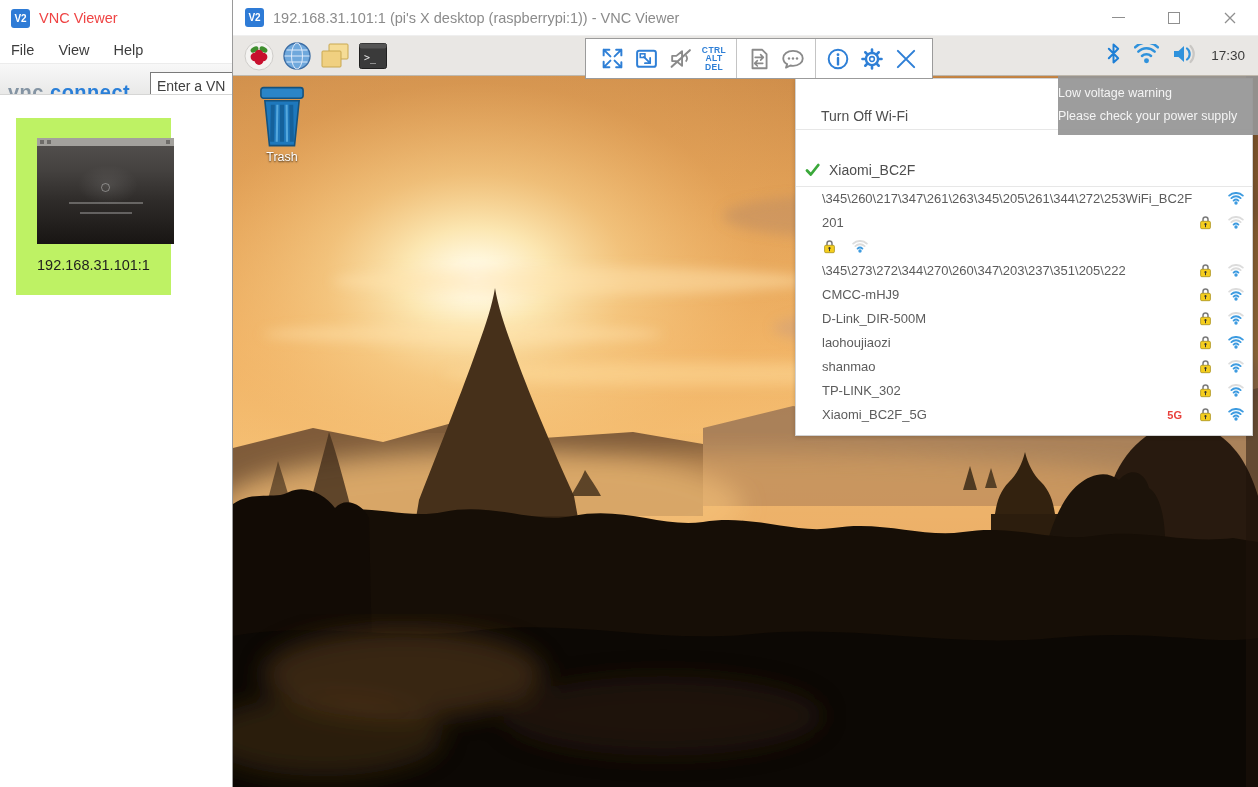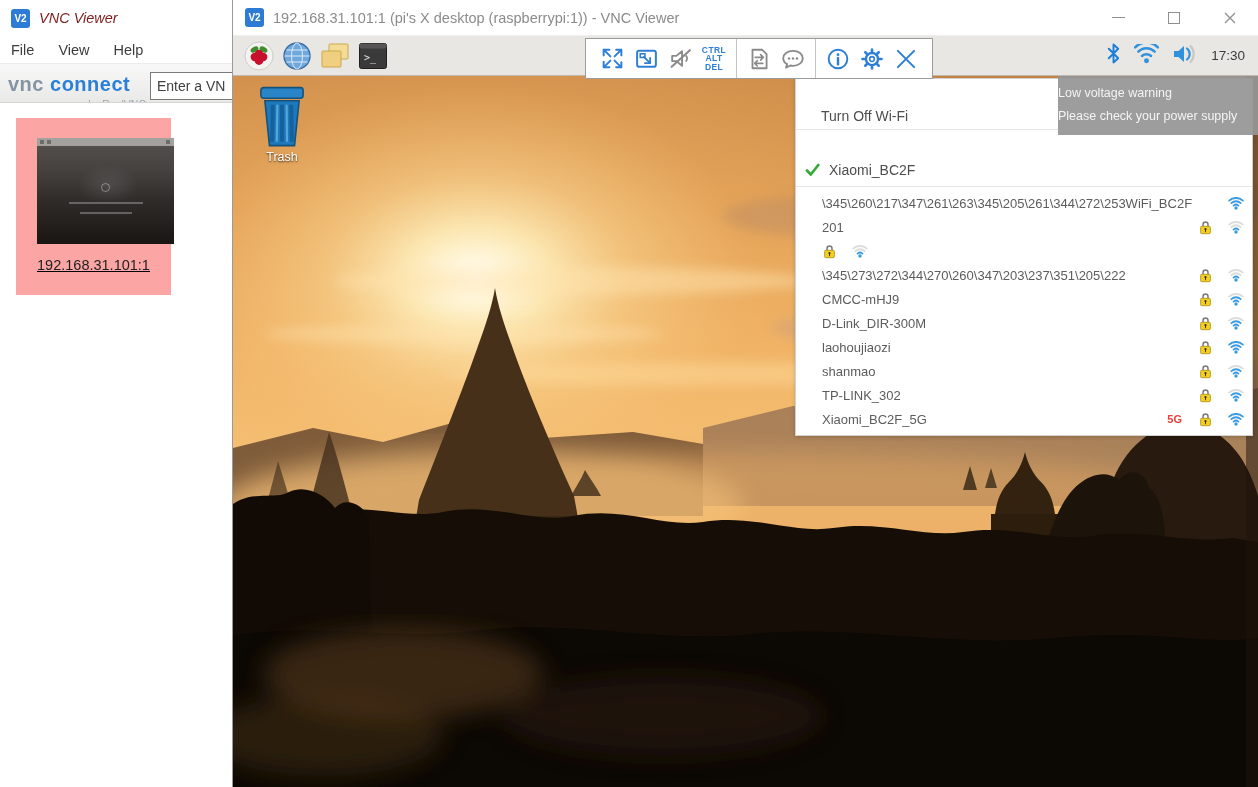--- a/index.html
+++ b/index.html
@@ -4,32 +4,32 @@
 <style>
   * { margin:0; padding:0; box-sizing:border-box; }
   html,body { width:1258px; height:787px; overflow:hidden; }
   body { font-family:"Liberation Sans", sans-serif; background:#fff; }
   #stage { position:relative; width:1258px; height:787px; background:#fff; overflow:hidden; }
 
   
   .left-panel { position:absolute; left:0; top:0; width:233px; height:787px; background:#fff; border-right:1px solid #9a9a9a; z-index:5; }
   .lp-titlebar { height:36px; display:flex; align-items:center; gap:9px; padding-left:11px; background:#fff; }
   .vnc-logo { width:19px; height:19px; border-radius:3px; background:#2e7bd6; color:#fff; font-size:10px; font-weight:bold; display:flex; align-items:center; justify-content:center; flex:0 0 auto; }
-  .lp-title { font-size:14.5px; color:#7f1d1d;font-style:italic; }
+  .lp-title { font-size:14.5px; color:#ef4444; }
   .lp-menubar { height:27px; display:flex; align-items:center; gap:24px; padding-left:11px; font-size:14.5px; color:#3d3d3d; background:#fff; }
   .lp-menu-item { cursor:default; }
-  .lp-header { height:40px; background:linear-gradient(#f8f8f8,#e9e9e8); border-top:1px solid #ececec; border-bottom:1px solid #d6d6d5; position:relative; padding:10px 0 0 8px; overflow:hidden; }
+  .lp-header { height:32px; background:linear-gradient(#f8f8f8,#e9e9e8); border-top:1px solid #ececec; border-bottom:1px solid #d6d6d5; position:relative; padding:18px 0 0 8px; overflow:hidden; }
   .brand { width:138px; line-height:20px; }
   .brand-row { font-size:20px; font-weight:bold; letter-spacing:0.5px; white-space:nowrap; }
   .brand-gray { color:#8494a3; }
   .brand-blue { color:#2a7fd8; }
   .brand-byline { display:block; text-align:right; font-size:10.5px; color:#9aa6ae; margin-top:-2px; }
   .search-box { position:absolute; left:150px; top:8px; width:110px; height:28px; border:1px solid #7a7a7a; background:#fff; font-size:14px; padding:0 6px; color:#333; font-family:"Liberation Sans", sans-serif; }
   .search-box::placeholder { color:#3f3f3f; opacity:1; }
-  .conn-card { position:absolute; left:16px; top:118px; width:155px; height:177px; background:#fca5a5; cursor:pointer;text-decoration:underline; }
+  .conn-card { position:absolute; left:16px; top:118px; width:155px; height:177px; background:#bef264; cursor:pointer; }
   .conn-thumb { position:relative; margin:20px 0 0 21px; width:137px; height:106px; background:linear-gradient(#555250 0%, #454240 30%, #2e2b29 60%, #181513 100%); overflow:hidden; }
   .conn-thumb .mini-taskbar { position:absolute; top:0; left:0; right:0; height:8px; background:#a3a19d; }
   .conn-thumb .mini-dot { position:absolute; top:2px; width:4px; height:4px; background:#6e6c69; }
   .conn-thumb .mini-glow { position:absolute; left:30%; top:25%; width:60px; height:40px; background:radial-gradient(closest-side, rgba(255,255,255,0.10), transparent); }
   .conn-thumb .mini-line { position:absolute; left:50%; transform:translateX(-50%); height:2px; background:rgba(255,255,255,0.28); }
   .conn-thumb .mini-badge { position:absolute; left:50%; top:42%; width:9px; height:9px; margin-left:-5px; border:1px solid rgba(255,255,255,0.35); border-radius:50%; }
   .conn-label { margin-top:13px; text-align:center; font-size:14.5px; color:#1e1e1e; }
 
   
   .viewer { position:absolute; left:233px; top:0; width:1025px; height:787px; background:#fff; }
@@ -60,21 +60,21 @@
   .vt-btn { width:34px; height:38px; display:flex; align-items:center; justify-content:center; cursor:pointer; }
   .vt-sep { width:1px; height:39px; background:#c4c4c4; margin:0 5px; }
   .cad { display:flex; flex-direction:column; align-items:center; justify-content:center; line-height:8.5px; font-size:8.5px; font-weight:bold; color:#2e7fd6; letter-spacing:0.4px; }
 
   
   .wifi-menu { position:absolute; left:562px; top:78px; width:458px; background:#fff; border:1px solid #d2d2d2; box-shadow:0 1px 4px rgba(0,0,0,0.18); z-index:20; }
   .menu-row { height:26px; display:flex; align-items:center; padding-left:25px; font-size:14px; color:#4e4e4e; cursor:pointer;margin-top:24px; }
   .menu-row.connected { height:32px; padding-left:8px; gap:8px; }
   .sep { height:1px; background:#e7e7e7; }
   .net-list { padding:4px 0; }
-  .net-row { display:flex; align-items:center; height:24px; padding:0 8px 0 26px; font-size:13px; color:#5c5c5c; cursor:pointer; }
+  .net-row { display:flex; align-items:flex-start; height:24px; padding:0 8px 0 26px; font-size:13px; color:#5c5c5c; cursor:pointer; }
   .net-name { flex:1; white-space:nowrap; overflow:hidden; }
   .net-right { display:flex; align-items:center; gap:14px; }
   .badge-5g { color:#e8413c; font-weight:bold; font-size:11px; margin-right:2px; }
   .lock-wrap { width:15px; height:15px; display:flex; align-items:center; justify-content:center; }
   .sig-wrap { width:17px; height:14px; display:flex; align-items:center; justify-content:center; }
   .arc.off { stroke:#dcdcdc !important; }
 
   
   .lv-warning { position:absolute; left:825px; top:76px; width:200px; height:59px; background:rgba(150,150,150,0.93); color:#f4f4f4; font-size:12.5px; padding-top:10px; z-index:40; }
   .lv-warning .l2 { margin-top:9px; }
@@ -456,21 +456,21 @@
           <path class="arc off" d="M1.2 3.6 A10 10 0 0 1 14.8 3.6" stroke="#3d9be0" stroke-width="1.9" fill="none" stroke-linecap="round"></path>
           <path class="arc" d="M3.4 6.1 A6.8 6.8 0 0 1 12.6 6.1" stroke="#3d9be0" stroke-width="1.9" fill="none" stroke-linecap="round"></path>
           <path class="arc" d="M5.6 8.6 A3.6 3.6 0 0 1 10.4 8.6" stroke="#3d9be0" stroke-width="1.9" fill="none" stroke-linecap="round"></path>
           <circle cx="8" cy="11" r="1.7" fill="#3d9be0"></circle>
         </svg>
       </span>
     </span>
   </div>
 
   <div class="net-row">
-    <span class="net-name">D-Link_DIR-300M</span>
+    <span class="net-name">D-Link_DIR-500M</span>
     <span class="net-right">
 
       <span class="lock-wrap">
         <svg width="13" height="15" viewBox="0 0 13 15">
           <path d="M4 6.5 V4.6 A2.5 2.5 0 0 1 9 4.6 V6.5" stroke="#7a7a7a" stroke-width="1.5" fill="none"></path>
           <rect x="1.6" y="6.3" width="9.8" height="7.4" rx="1.2" fill="#f5ce1e" stroke="#a8901c" stroke-width="0.8"></rect>
           <circle cx="6.5" cy="9.2" r="1.1" fill="#333"></circle>
                   <rect x="6" y="9.6" width="1" height="2.6" fill="#333"></rect>
         </svg>
       </span>

